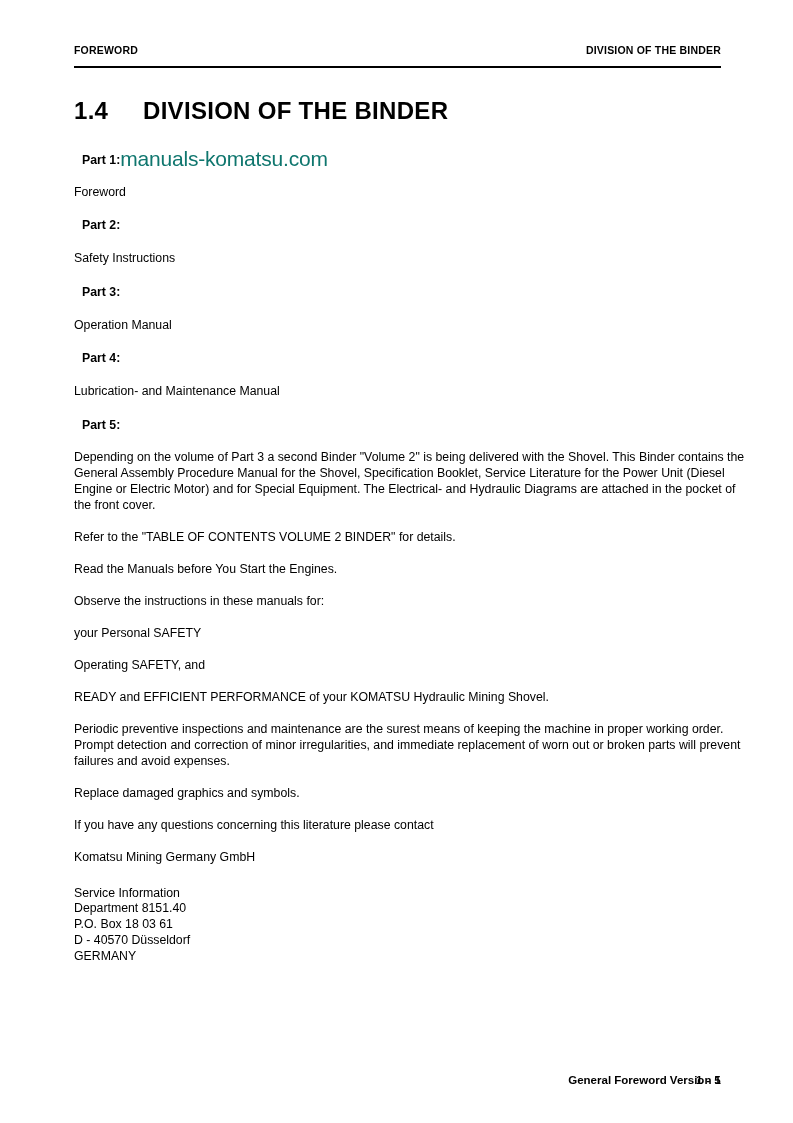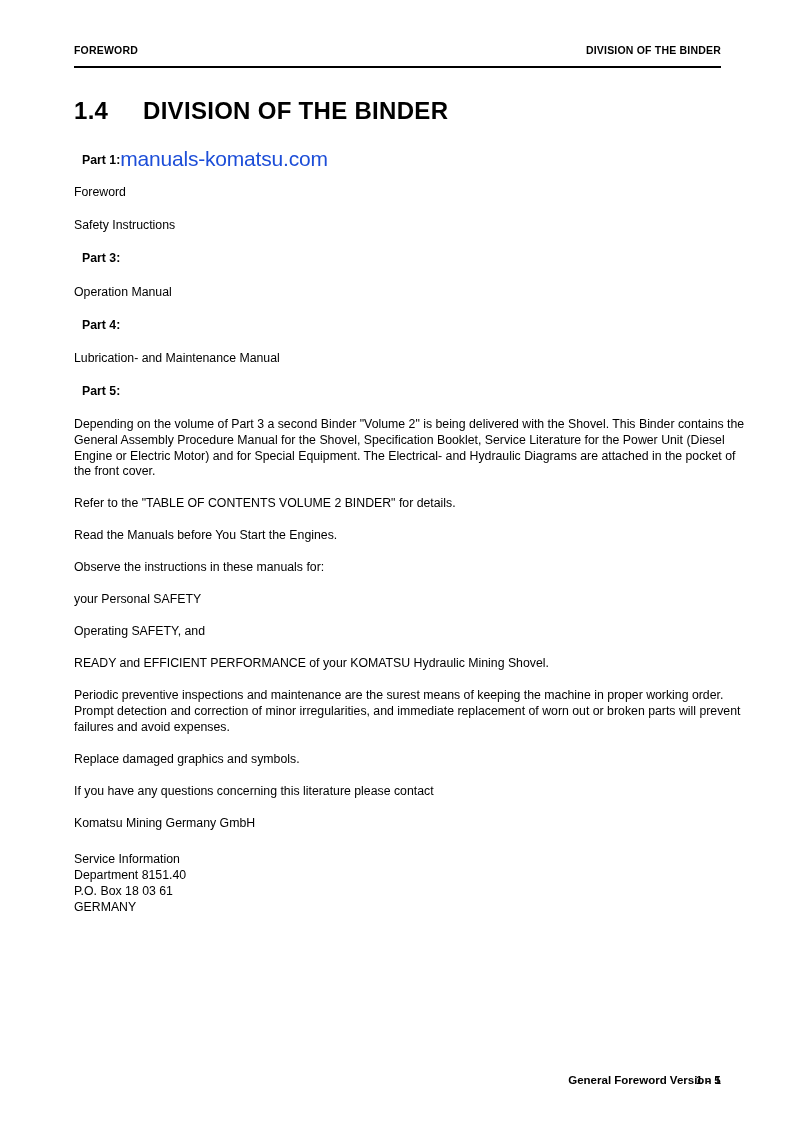--- a/index.html
+++ b/index.html
@@ -68,21 +68,21 @@
     font-weight: bold;
     padding-left: 8px;
   }
   .part-line {
     position: relative;
     white-space: nowrap;
     margin-bottom: 17px;
   }
   .watermark {
     font-size: 21px;
-    color: #1d4ed8;
+    color: #0f766e;
     letter-spacing: -0.2px;
     position: relative;
     top: 2px;
   }
   .para {
     margin-bottom: 16px;
     line-height: 1.30;
     text-align: left;
   }
   .para-block {
@@ -130,20 +130,21 @@
     <span class="num">1.4</span><span>DIVISION OF THE BINDER</span>
   </div>
 
   <div class="body">
 
     <div class="part-line">
       <span class="bold">Part 1:</span><span class="watermark">manuals-komatsu.com</span>
     </div>
     <div class="row">Foreword</div>
 
+    <div class="row bold">Part 2:</div>
     <div class="row">Safety Instructions</div>
 
     <div class="row bold">Part 3:</div>
     <div class="row">Operation Manual</div>
 
     <div class="row bold">Part 4:</div>
     <div class="row">Lubrication- and Maintenance Manual</div>
 
     <div class="row bold">Part 5:</div>
 
@@ -156,20 +157,21 @@
     <div class="para">READY and EFFICIENT PERFORMANCE of your KOMATSU Hydraulic Mining Shovel.</div>
     <div class="para-block">Periodic preventive inspections and maintenance are the surest means of keeping the machine in proper working order. Prompt detection and correction of minor irregularities, and immediate replacement of worn out or broken parts will prevent failures and avoid expenses.</div>
     <div class="para">Replace damaged graphics and symbols.</div>
     <div class="para">If you have any questions concerning this literature please contact</div>
     <div class="para">Komatsu Mining Germany GmbH</div>
 
     <div class="addr">
       <div>Service Information</div>
       <div>Department 8151.40</div>
       <div>P.O. Box 18 03 61</div>
+      <div>D - 40570 Düsseldorf</div>
       <div>GERMANY</div>
     </div>
 
   </div>
 
   <div class="footer">
     <span class="footer-center">General Foreword Version 1</span>
     <span class="footer-right">1 - 5</span>
   </div>
 

